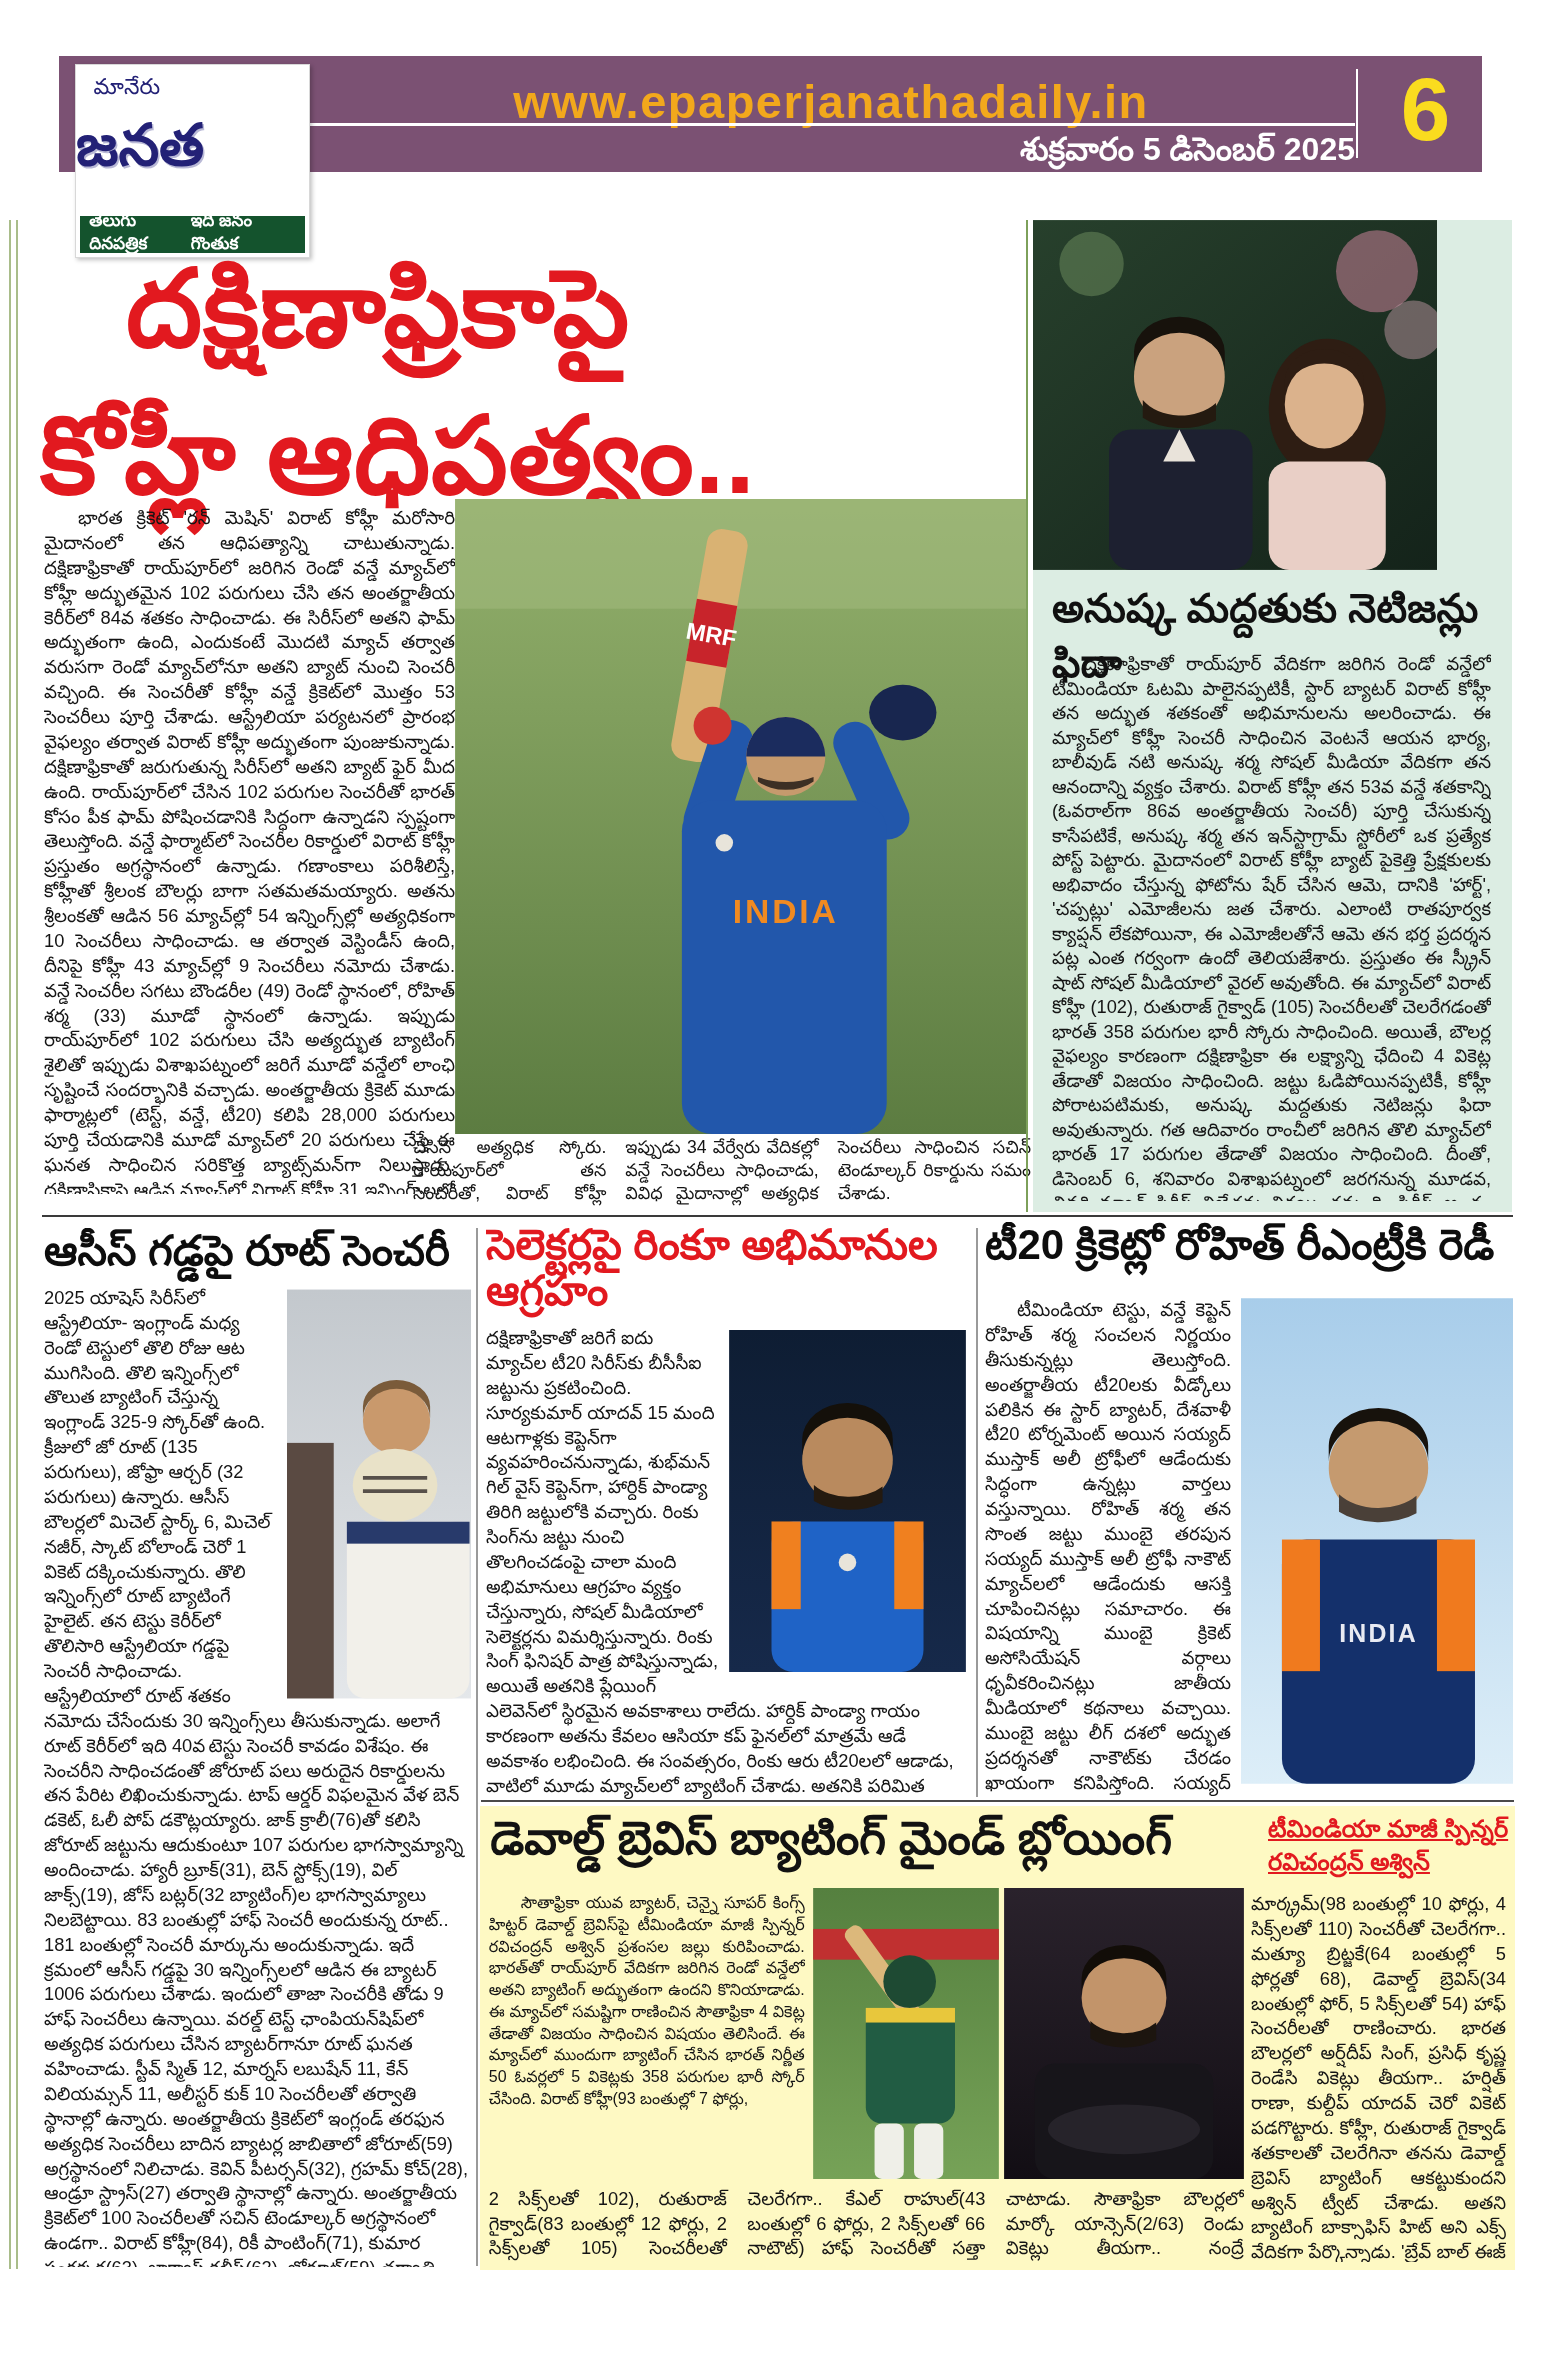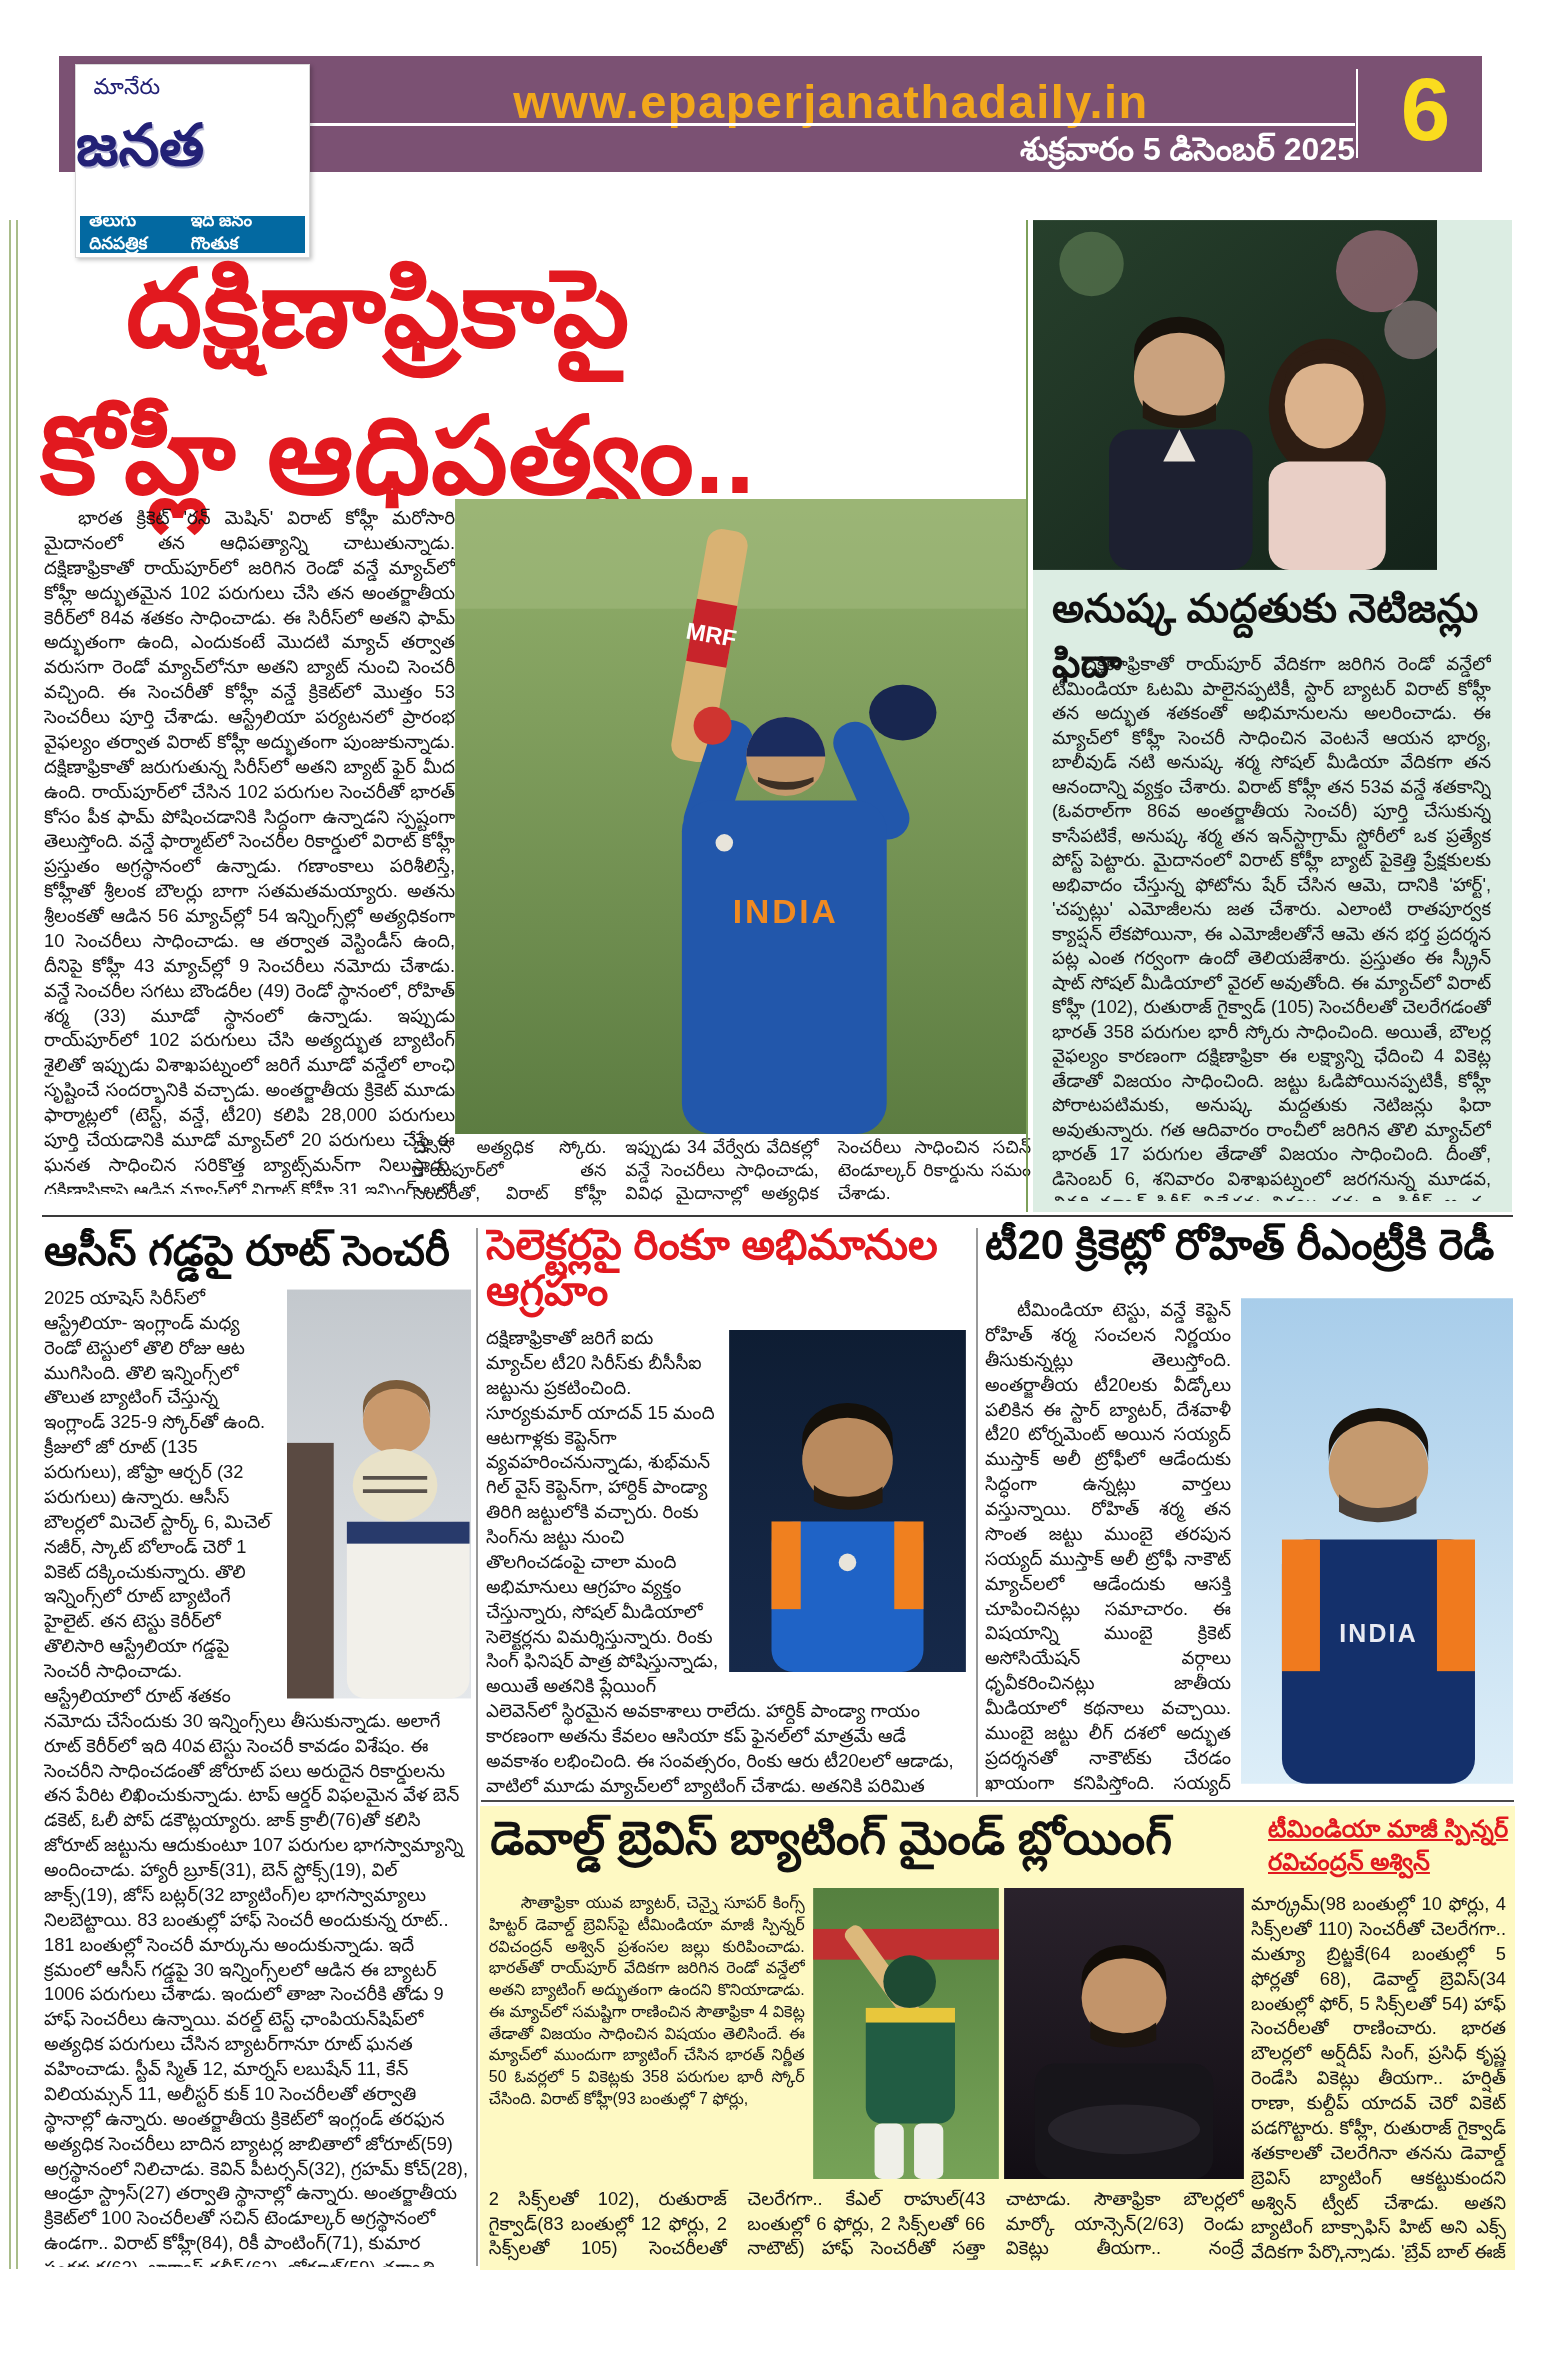--- a/index.html
+++ b/index.html
@@ -14,21 +14,21 @@
                font-size:32px;font-weight:bold;color:#ffffff;}
   .header-vsep{position:absolute;left:1297px;top:13px;width:2.2px;height:89px;background:#ffffff;}
   .page-number{position:absolute;left:1310px;top:1.5px;width:113px;text-align:center;
                font-size:89px;font-weight:900;color:#fadc1f;}
   
   .logo-box{position:absolute;left:75px;top:64px;width:233px;height:192px;background:#ffffff;
             border:0.7px solid #d8d8d8;box-shadow:1.5px 1.5px 4.4px rgba(0,0,0,.25);}
   .logo-top{position:absolute;left:17.6px;top:8.8px;font-size:22px;font-weight:normal;color:#232176;}
   .logo-name{position:absolute;left:0;top:26px;width:100%;text-align:left;
              font-size:58px;font-weight:900;color:#232176;text-shadow:1.5px 1.5px 0 #b9b9d6;margin-top:20px;}
-  .logo-strip{position:absolute;left:4.4px;right:4.4px;bottom:4.4px;height:37px;background:#0369a1;
+  .logo-strip{position:absolute;left:4.4px;right:4.4px;bottom:4.4px;height:37px;background:#14532d;
               display:flex;justify-content:space-between;align-items:center;padding:0 8.8px;
               color:#ffffff;font-size:17px;font-weight:bold;}
   
   .frame-l1{position:absolute;left:8.8px;top:220px;width:2.2px;height:2049px;background:#a9bd8a;}
   .frame-l2{position:absolute;left:16px;top:220px;width:2.2px;height:2049px;background:#a9bd8a;}
   
   .lead-headline{position:absolute;left:40px;top:236px;width:973px;line-height:1.36;
                  font-weight:900;color:#e2191f;font-size:108px;letter-spacing:0.7px;}
   .lead-headline .l1{display:block;margin-left:86px;}
   .lead-headline .l2{display:block;}

